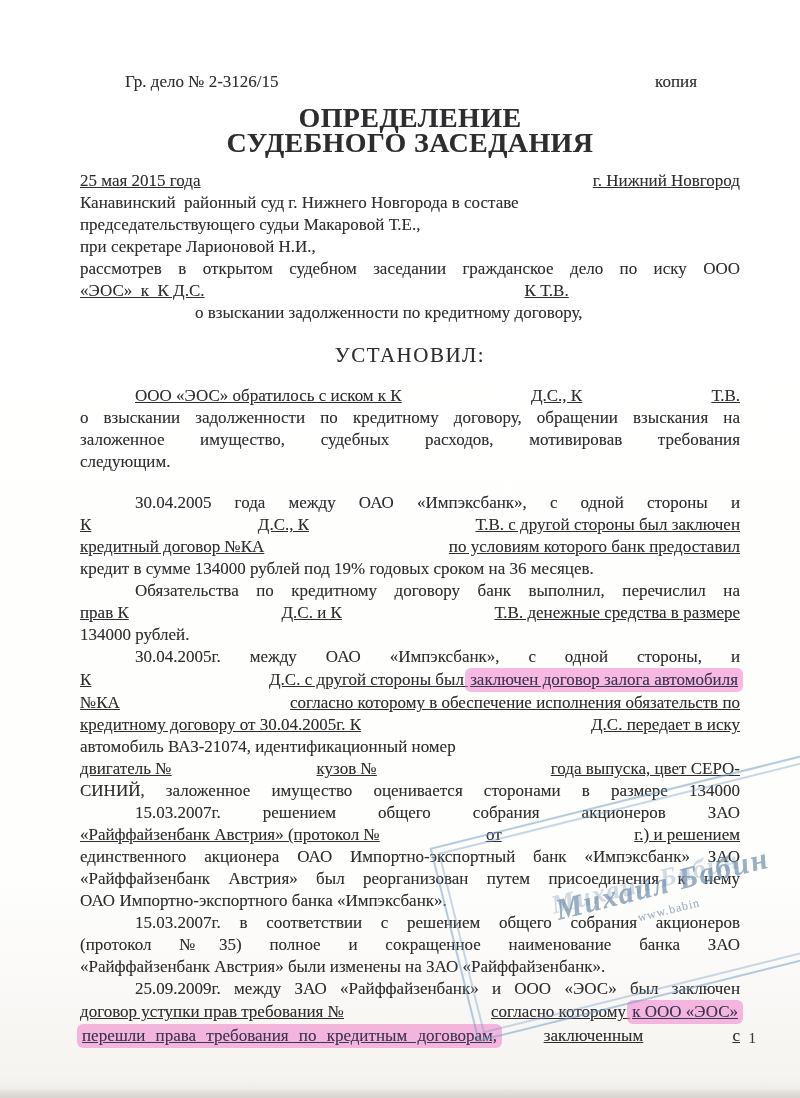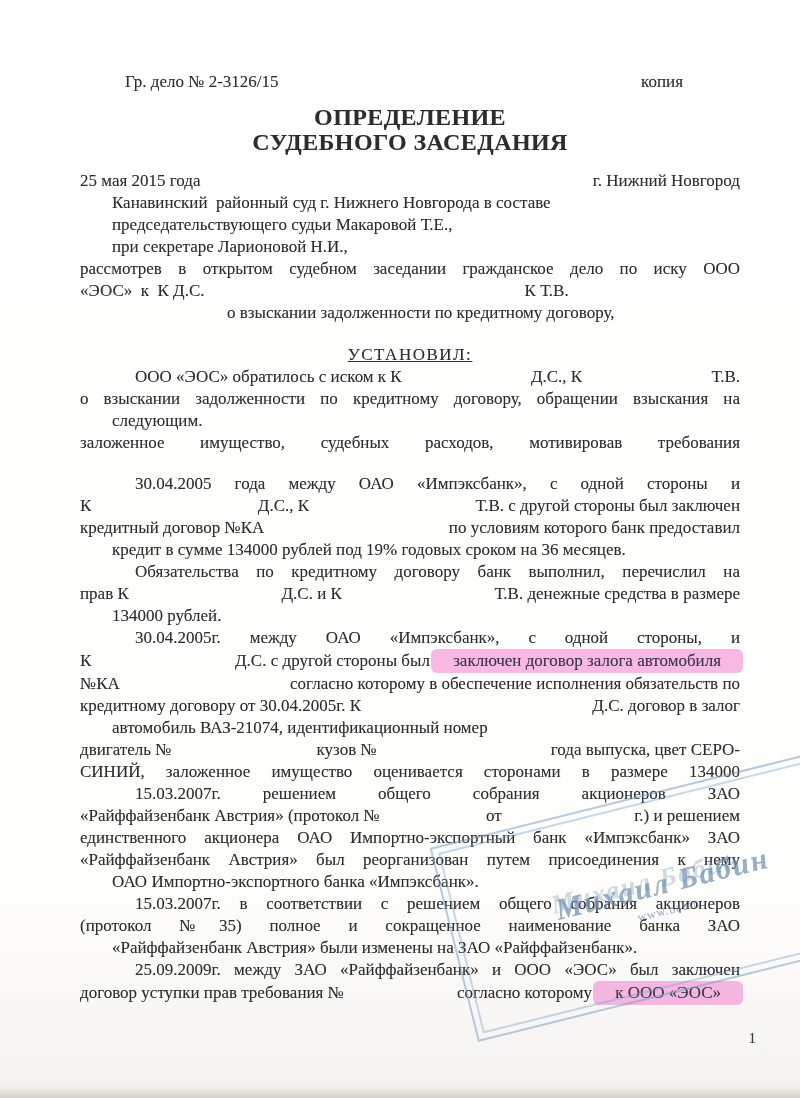--- a/index.html
+++ b/index.html
@@ -7,32 +7,32 @@
     position:relative;width:800px;height:1098px;overflow:hidden;box-sizing:border-box;
     padding:70px 60px 0 80px;
     background:linear-gradient(180deg,#ffffff 0%,#fefefd 80%,#f6f4f1 98%,#eceae6 100%);
     font-family:"Liberation Serif","DejaVu Serif",serif;
     color:#2d2c2e;font-size:17px;
     text-shadow:0 0 0.6px rgba(60,60,60,0.35);
   }
   .header-row{display:flex;align-items:baseline;line-height:23px;}
   .header-row .case{margin-left:45px;white-space:pre;}
   .header-row .fill{flex:1;}
-  .header-row .copy{margin-right:57px;}
-  .title-block{text-align:center;margin:12px 0 15px;font-weight:bold;font-size:24px;line-height:25px;letter-spacing:.4px;}
+  .header-row .copy{margin-right:43px;}
+  .title-block{text-align:center;margin:12px 0 15px;font-weight:bold;font-size:28px;line-height:25px;letter-spacing:.4px;}
   .doc-body{position:relative;}
   .line{line-height:22px;min-height:22px;}
   .line.flex{display:flex;align-items:baseline;}
-  .line.flex .seg{white-space:pre;}
+  .line.flex .seg{white-space:pre;text-decoration:underline;}
   .line.justify{text-align:justify;text-align-last:justify;}
-  .line.left{text-align:left;margin-left:32px;}
+  .line.left{text-align:left;}
   .line.center{text-align:center;}
   .gap{display:inline-block;min-width:16px;}
-  .ustanovil{margin:20px 0 0;letter-spacing:1.5px;font-size:17px;text-decoration:underline;}
-  .hl{background:rgba(240,128,202,0.55);color:#3a3353;border-radius:6px;padding:1px 22px;margin:0 -3px;box-decoration-break:clone;}
+  .ustanovil{margin:20px 0 19px;letter-spacing:1.5px;font-size:21px;}
+  .hl{background:rgba(240,128,202,0.55);color:#3a3353;border-radius:6px;padding:1px 5px;margin:0 -3px;box-decoration-break:clone;}
   
   .watermark{
     position:absolute;left:478px;top:842px;width:430px;height:196px;
     transform:rotate(-14deg);transform-origin:left bottom;
     border:2px solid rgba(120,158,200,0.55);
     display:flex;flex-direction:column;align-items:center;justify-content:center;
     pointer-events:none;
   }
   .watermark::after{content:'';position:absolute;inset:5px;border:2px solid rgba(120,158,200,0.4);}
   .wm-name{
@@ -80,22 +80,22 @@
       <div class="line left" style="padding-left: 115px;"><span class="seg">о взыскании задолженности по кредитному договору,</span></div>
       <div class="line center ustanovil"><span class="seg">УСТАНОВИЛ:</span></div>
       <div class="line flex" style="padding-left: 55px;">
         <span class="seg">ООО «ЭОС» обратилось с иском к К</span>
         <span class="gap" style="flex-grow: 1;"></span>
         <span class="seg">Д.С., К</span>
         <span class="gap" style="flex-grow: 1;"></span>
         <span class="seg">Т.В.</span>
       </div>
       <div class="line justify"><span class="seg">о взыскании задолженности по кредитному договору, обращении взыскания на</span></div>
+      <div class="line justify"><span class="seg">заложенное имущество, судебных расходов, мотивировав требования</span></div>
       <div class="line left"><span class="seg">следующим.</span></div>
-      <div class="line justify"><span class="seg">заложенное имущество, судебных расходов, мотивировав требования</span></div>
       <div class="line justify" style="padding-left: 55px; margin-top: 19px;"><span class="seg">30.04.2005 года между ОАО «Импэксбанк», с одной стороны и</span></div>
       <div class="line flex">
         <span class="seg">К</span>
         <span class="gap" style="flex-grow: 1;"></span>
         <span class="seg">Д.С., К</span>
         <span class="gap" style="flex-grow: 1;"></span>
         <span class="seg">Т.В. с другой стороны был заключен</span>
       </div>
       <div class="line flex">
         <span class="seg">кредитный договор №КА</span>
@@ -120,21 +120,21 @@
         <span class="seg hl">заключен договор залога автомобиля</span>
       </div>
       <div class="line flex">
         <span class="seg">№КА</span>
         <span class="gap" style="flex-grow: 1;"></span>
         <span class="seg">согласно которому в обеспечение исполнения обязательств по</span>
       </div>
       <div class="line flex">
         <span class="seg">кредитному договору от 30.04.2005г. К</span>
         <span class="gap" style="flex-grow: 1;"></span>
-        <span class="seg">Д.С. договор в залог</span>
+        <span class="seg">Д.С. передает в иску</span>
       </div>
       <div class="line left"><span class="seg">автомобиль ВАЗ-21074, идентификационный номер</span></div>
       <div class="line flex">
         <span class="seg">двигатель №</span>
         <span class="gap" style="flex-grow: 1;"></span>
         <span class="seg">кузов №</span>
         <span class="gap" style="flex-grow: 1.2;"></span>
         <span class="seg">года выпуска, цвет СЕРО-</span>
       </div>
       <div class="line justify"><span class="seg">СИНИЙ, заложенное имущество оценивается сторонами в размере 134000</span></div>
@@ -152,20 +152,27 @@
       <div class="line justify" style="padding-left: 55px;"><span class="seg">15.03.2007г. в соответствии с решением общего собрания акционеров</span></div>
       <div class="line justify"><span class="seg">(протокол №35) полное и сокращенное наименование банка ЗАО</span></div>
       <div class="line left"><span class="seg">«Райффайзенбанк Австрия» были изменены на ЗАО «Райффайзенбанк».</span></div>
       <div class="line justify" style="padding-left: 55px;"><span class="seg">25.09.2009г. между ЗАО «Райффайзенбанк» и ООО «ЭОС» был заключен</span></div>
       <div class="line flex">
         <span class="seg">договор уступки прав требования №</span>
         <span class="gap" style="flex-grow: 1;"></span>
         <span class="seg">согласно которому </span>
         <span class="seg hl">к ООО «ЭОС»</span>
       </div>
+      <div class="line flex">
+        <span class="seg hl" style="word-spacing: 6px;">перешли права требования по кредитным договорам,</span>
+        <span class="gap" style="flex-grow: 0.5;"></span>
+        <span class="seg">заключенным</span>
+        <span class="gap" style="flex-grow: 1;"></span>
+        <span class="seg">с</span>
+      </div>
     </div>
 
   <div class="watermark">
     <span class="wm-name wm-echo">Михаил Бабин</span>
     <span class="wm-name">Михаил Бабин</span>
     <span class="wm-sub">www.babin</span>
   </div>
 
   <div class="pagenum">1</div>
   <div class="bottom-edge"></div>

